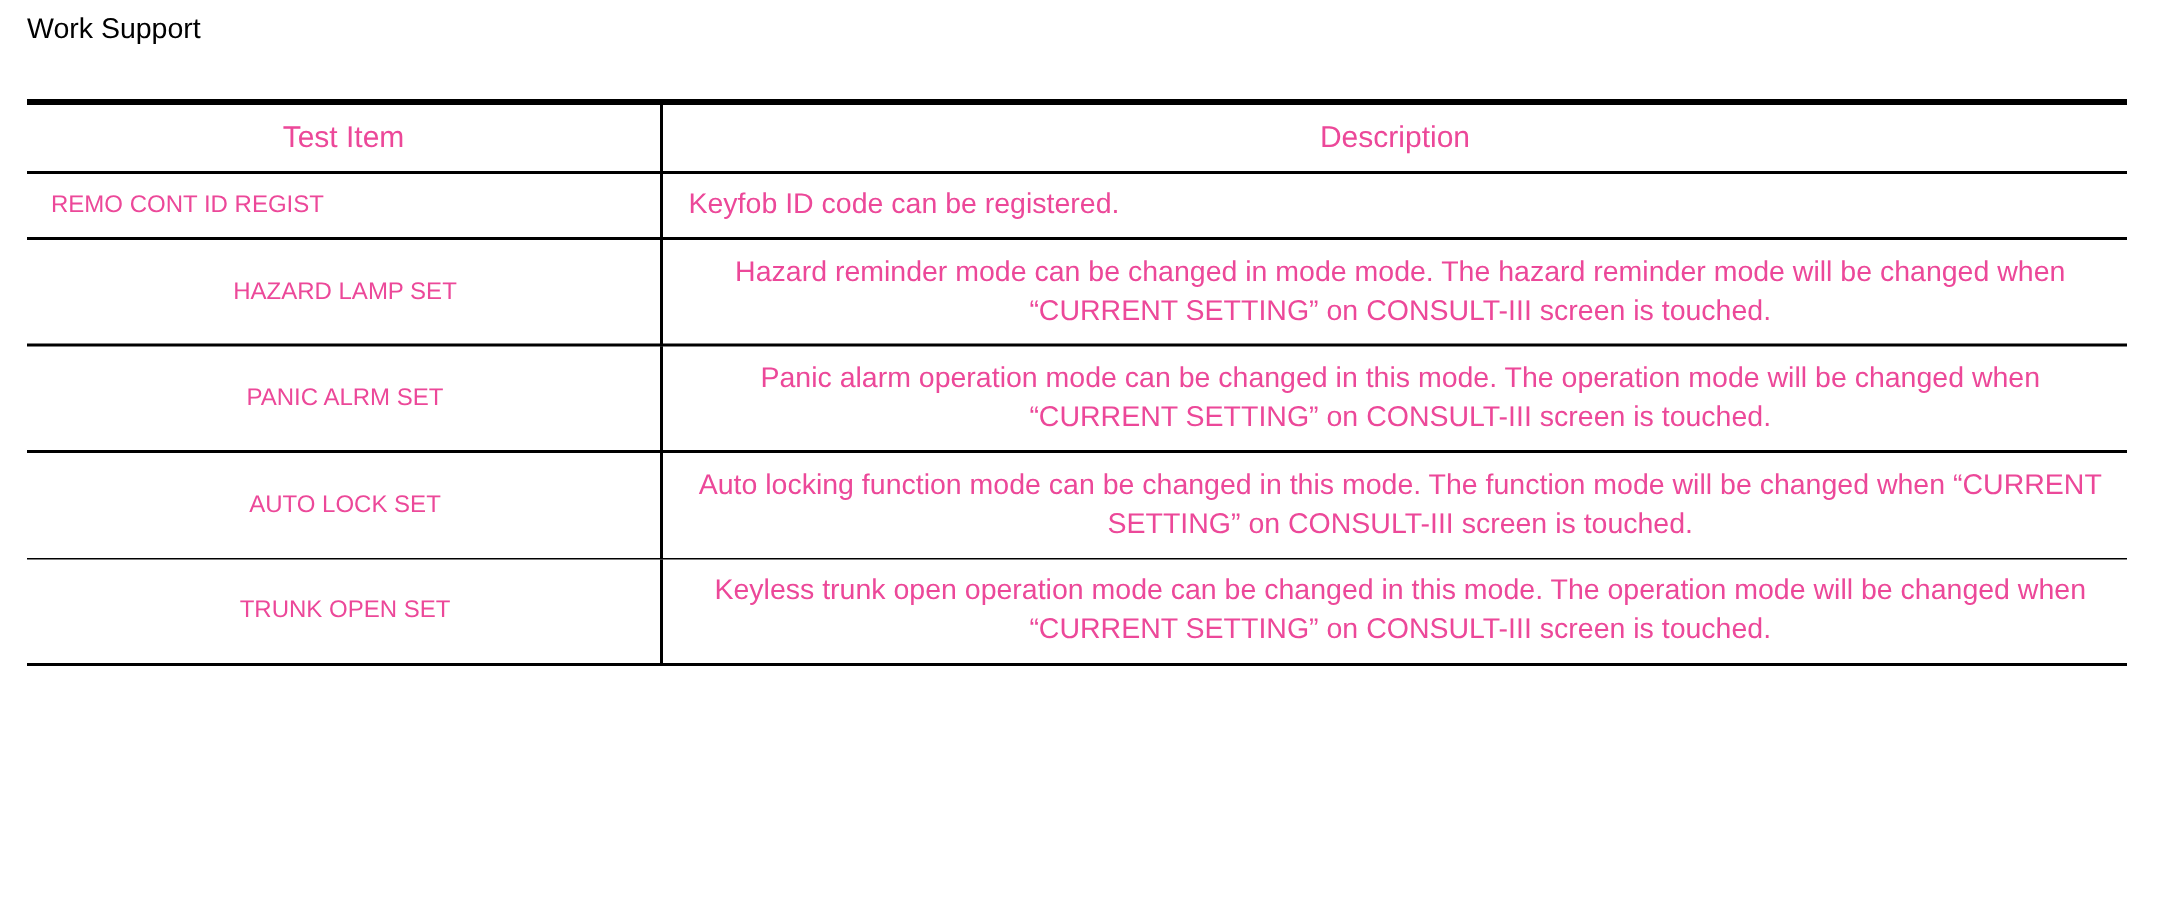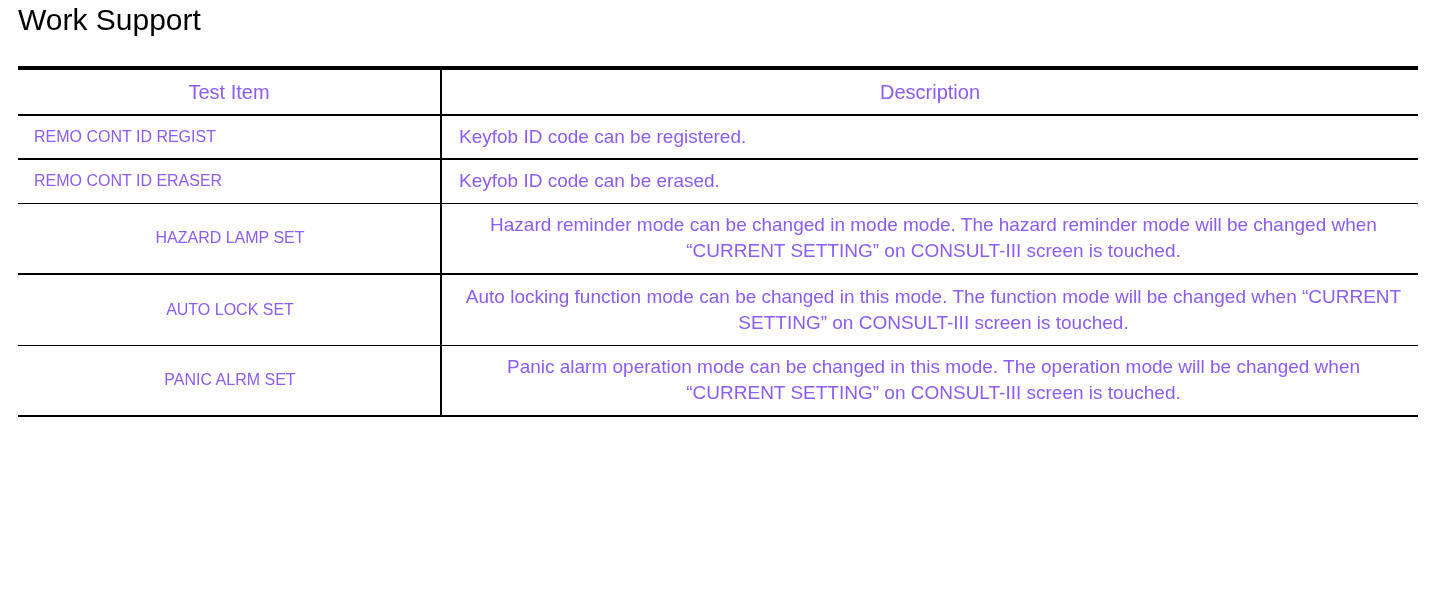--- a/index.html
+++ b/index.html
@@ -19,21 +19,21 @@
     position: relative;
     width: 1440px;
     height: 612px;
     background: #ffffff;
   }
 
   .page-title {
     position: absolute;
     left: 18px;
     top: 5px;
-    font-size: 30px;
+    font-size: 19px;
     line-height: 29px;
     font-weight: 400;
     letter-spacing: 0px;
     white-space: nowrap;
     color: #000;
   }
 
   .ws-table {
     position: absolute;
     left: 18px;
@@ -49,21 +49,21 @@
   .ws-table tr.thead-row > th {
     border-top: 4px solid #000;
     border-bottom: 2px solid #000;
   }
 
   .ws-table th,
   .ws-table td {
     vertical-align: middle;
     padding: 0;
     font-weight: 400;
-    color: #8b5cf6;
+    color: #ec4899;
   }
 
   
   .ws-table th.col-item,
   .ws-table td.col-item {
     border-right: 2px solid #000;
   }
 
   .ws-table th.col-item,
   .ws-table th.col-desc {
@@ -112,39 +112,39 @@
         <th class="col-desc">Description</th>
       </tr>
     </thead>
     <tbody>
 
       <tr class="h-single sep-thick">
         <td class="col-item">REMO CONT ID REGIST</td>
         <td class="col-desc">Keyfob ID code can be registered.</td>
       </tr>
 
-      <tr class="h-single sep-thin">
-        <td class="col-item">REMO CONT ID ERASER</td>
-        <td class="col-desc">Keyfob ID code can be erased.</td>
-      </tr>
 
 
       <tr class="h-double sep-thick">
         <td class="col-item">HAZARD LAMP SET</td>
         <td class="col-desc">Hazard reminder mode can be changed in mode mode. The hazard reminder mode will be changed when “CURRENT SETTING” on CONSULT-III screen is touched.</td>
+      </tr>
+
+      <tr class="h-double sep-thick">
+        <td class="col-item">PANIC ALRM SET</td>
+        <td class="col-desc">Panic alarm operation mode can be changed in this mode. The operation mode will be changed when “CURRENT SETTING” on CONSULT-III screen is touched.</td>
       </tr>
 
       <tr class="h-double sep-thin">
         <td class="col-item">AUTO LOCK SET</td>
         <td class="col-desc">Auto locking function mode can be changed in this mode. The function mode will be changed when “CURRENT SETTING” on CONSULT-III screen is touched.</td>
       </tr>
 
       <tr class="h-double sep-thick">
-        <td class="col-item">PANIC ALRM SET</td>
-        <td class="col-desc">Panic alarm operation mode can be changed in this mode. The operation mode will be changed when “CURRENT SETTING” on CONSULT-III screen is touched.</td>
+        <td class="col-item">TRUNK OPEN SET</td>
+        <td class="col-desc">Keyless trunk open operation mode can be changed in this mode. The operation mode will be changed when “CURRENT SETTING” on CONSULT-III screen is touched.</td>
       </tr>
-
 
 
     </tbody>
   </table>
 
 </div>
 
 </body></html>

